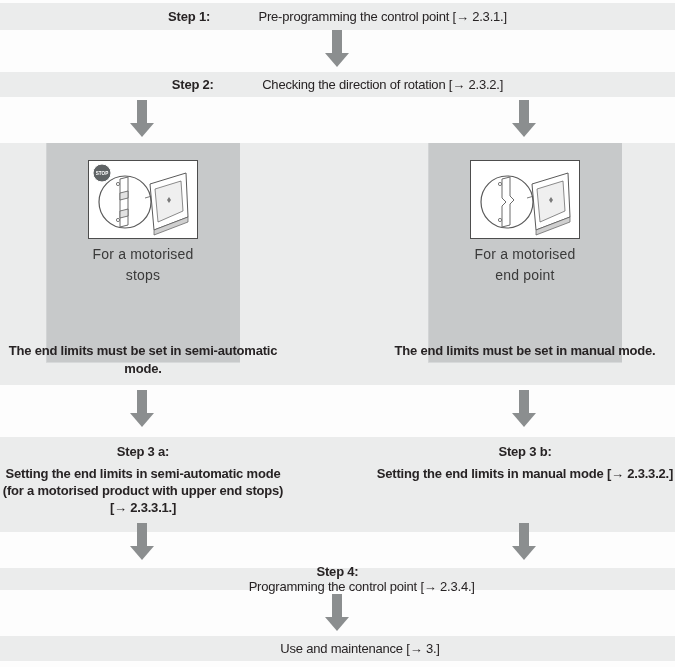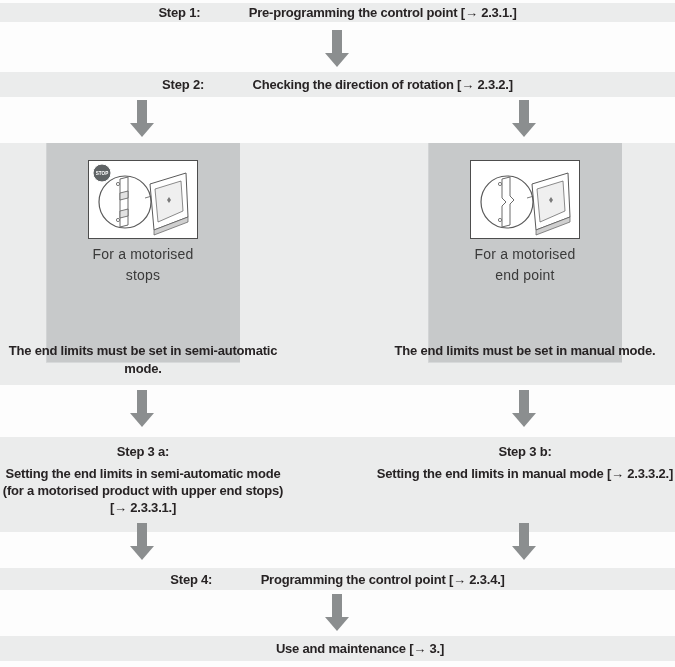--- a/index.html
+++ b/index.html
@@ -6,26 +6,26 @@
   .page{
     position:relative;width:675px;height:667px;background:#fdfdfd;overflow:hidden;
     font-family:"Liberation Sans",sans-serif;color:#272324;
   }
   
   .bar{
     position:absolute;left:0;width:675px;background:#ebecec;
     display:flex;align-items:center;justify-content:center;
     font-size:13px;font-weight:700;letter-spacing:-0.2px;white-space:pre;
   }
-  #bar-step1{top:3px;height:19px;}
+  #bar-step1{top:3px;height:27px;}
   #bar-step2{top:72px;height:25px;}
-  #bar-step4{top:568px;height:22px;}
+  #bar-step4{top:568px;height:22px;flex-direction:column;}
   #bar-final{top:636px;height:25px;align-items:center;}
   .bar .bold{font-weight:700;}
-  .bar .rest{font-weight:700;margin-left:45px;}
+  .bar .rest{font-weight:400;margin-left:45px;}
   
   .arrow{position:absolute;width:24px;}
   .arrow .shaft{width:10px;height:23px;margin:0 auto;background:#8b8e8f;}
   .arrow .head{width:0;height:0;margin:0 auto;
     border-left:12px solid transparent;border-right:12px solid transparent;
     border-top:14px solid #8b8e8f;}
   
   .section{position:absolute;top:143px;left:0;width:675px;height:242px;background:#ebecec;}
   .gbox{position:absolute;top:0;width:194px;height:220px;background:#c7c9ca;
         box-shadow:inset 0 -1px 0 #d7d9da, inset 1px 0 0 #d2d4d5;}

